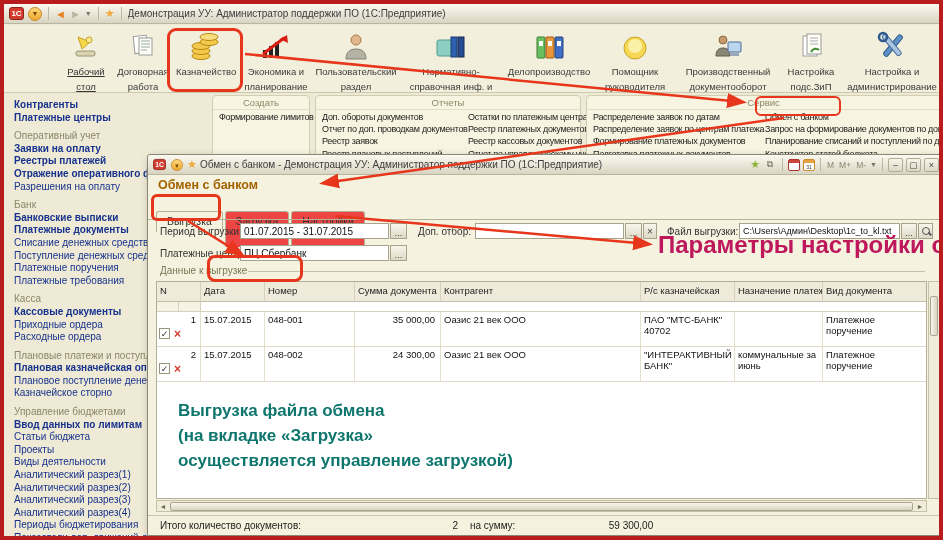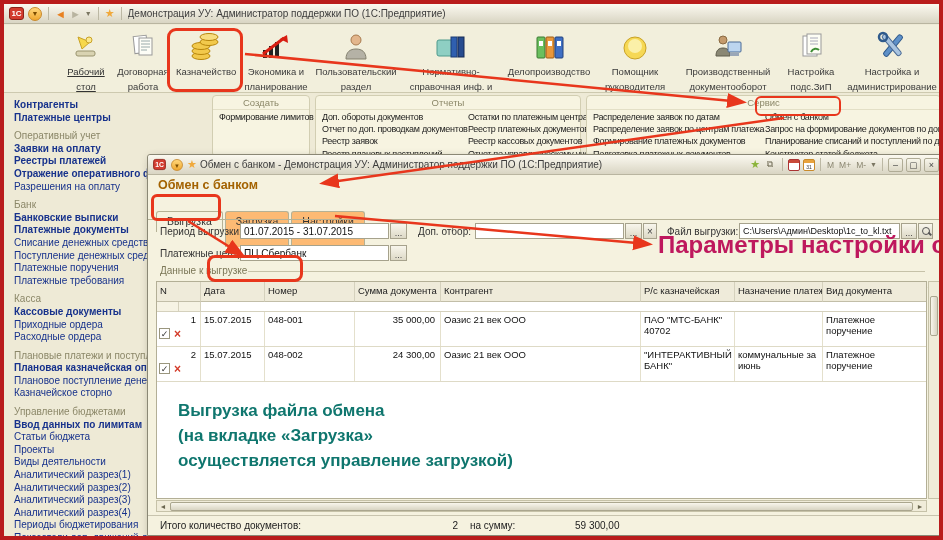--- a/index.html
+++ b/index.html
@@ -54,21 +54,21 @@
   .calc-ic{width:12px;height:12px;border:1px solid #a33;background:#fff;
      background:linear-gradient(#c94a3a 30%,#fff 30%);border-radius:2px;}
   .cal-ic{width:12px;height:12px;border:1px solid #c98a2a;background:linear-gradient(#e8a23c 35%,#fff 35%);
      font-size:5px;color:#333;display:flex;align-items:flex-end;justify-content:center;border-radius:2px;}
   .mem{font-size:8.5px;color:#8a8670;padding:0 1px;}
   .wbtn{width:15px;height:14px;border:1px solid #b0ac96;background:linear-gradient(#f7f5ea,#dcd8c6);
     font-size:9px;color:#444;display:flex;align-items:center;justify-content:center;border-radius:2px;}
   .pghead{position:absolute;left:10px;top:23px;font-size:12.5px;font-weight:bold;color:#a36200;}
   .tabs{position:absolute;left:8px;top:44px;height:20px;display:flex;gap:2px;margin-top:12px;}
   .tab{padding:3px 10px 0 10px;border:1px solid #b5b195;border-bottom:none;
-    border-radius:3px 3px 0 0;background:#fdba74;font-size:10.5px;color:#333;cursor:pointer;height:36px;}
+    border-radius:3px 3px 0 0;background:#ef4444;font-size:10.5px;color:#333;cursor:pointer;height:36px;}
   .tab.active{background:#f5f2df;height:21px;}
   .tabline{position:absolute;left:0;right:0;top:64px;border-top:1px solid #b5b195;}
   .flabel{position:absolute;font-size:10px;color:#333;}
   .finput{position:absolute;height:16px;border:1px solid #a6a28c;background:#fff;
     font-family:"Liberation Sans",sans-serif;font-size:10px;padding:1px 3px;color:#111;}
   .fbtn{position:absolute;height:16px;width:17px;border:1px solid #a6a28c;
     background:linear-gradient(#f8f6ec,#ddd9c6);font-size:9px;color:#444;
     display:flex;align-items:flex-end;justify-content:center;line-height:9px;cursor:pointer;}
   .fbtn.x{font-size:10px;align-items:center;}
   .mag{position:absolute;width:15px;height:16px;border:1px solid #a6a28c;
@@ -468,21 +468,21 @@
     <div class="hscroll">
       <span class="harr">◄</span>
       <div class="hthumb"></div>
       <span class="harr">►</span>
     </div>
 
     <div class="cfoot">
       <span style="left:12px">Итого количество документов:</span>
       <span style="left:280px;width:30px;text-align:right">2</span>
       <span style="left:322px">на сумму:</span>
-      <span style="left:427px;width:62px;text-align:left">59 300,00</span>
+      <span style="left:452px;width:62px;text-align:center">59 300,00</span>
     </div>
   </div>
 
   <svg class="lines">
     <defs>
       <marker id="ah" orient="auto" markerWidth="9" markerHeight="8" refX="6" refY="3">
         <path d="M0,0 L8,3 L0,6 z" fill="#e8361c"></path>
       </marker>
     </defs>
     <line x1="241" y1="50" x2="738" y2="98" stroke="#e8361c" stroke-width="2.5" marker-end="url(#ah)"></line>

